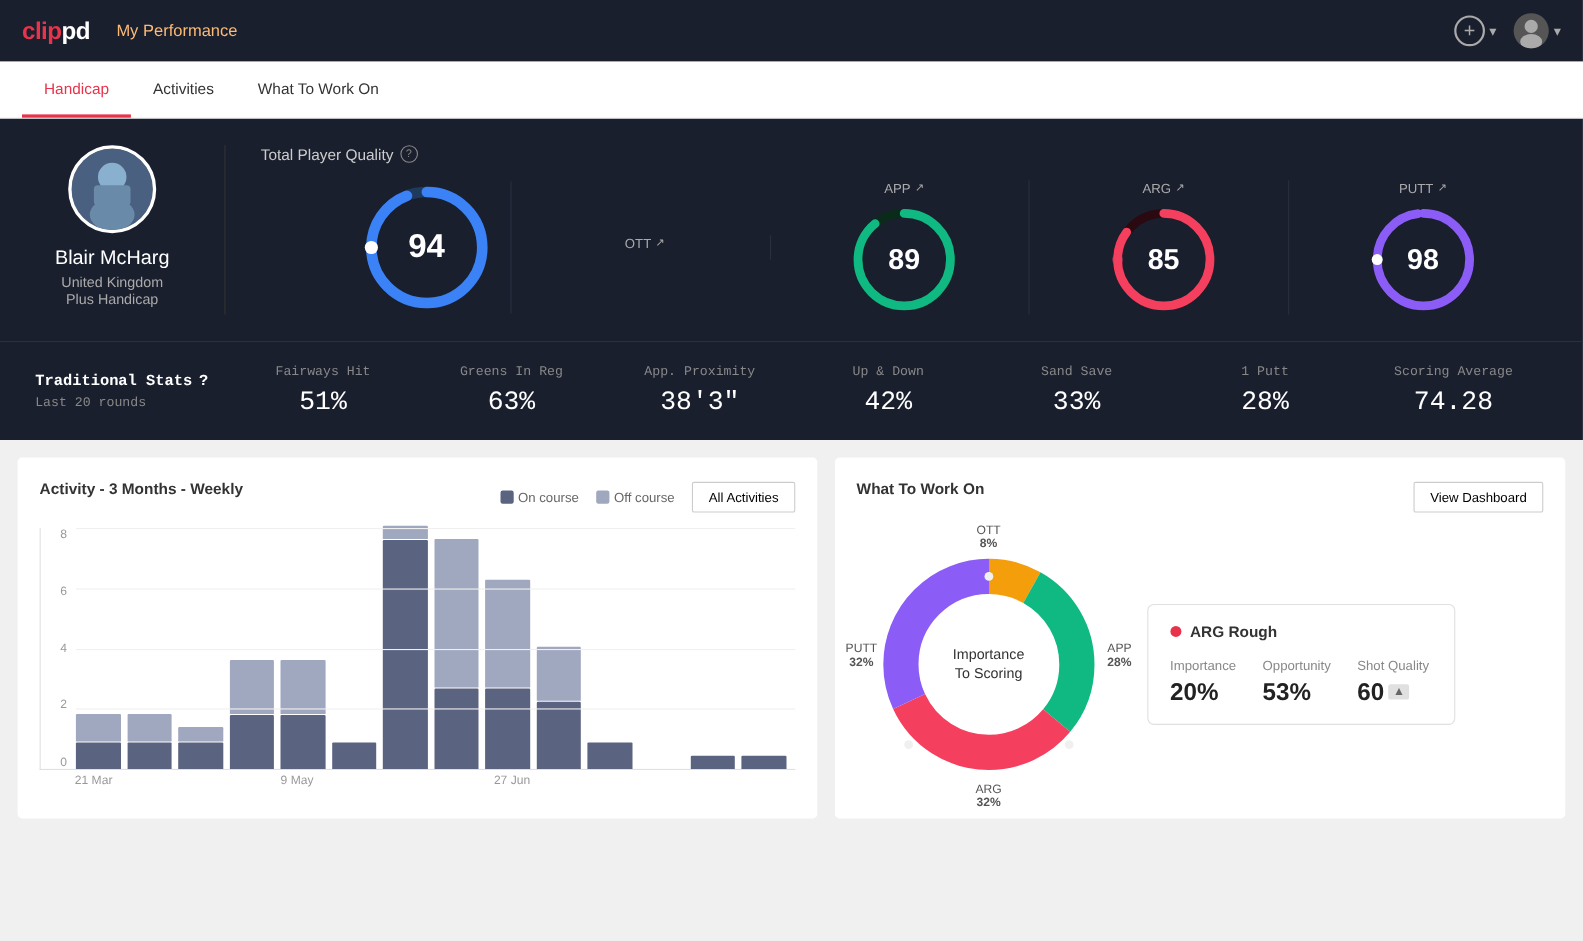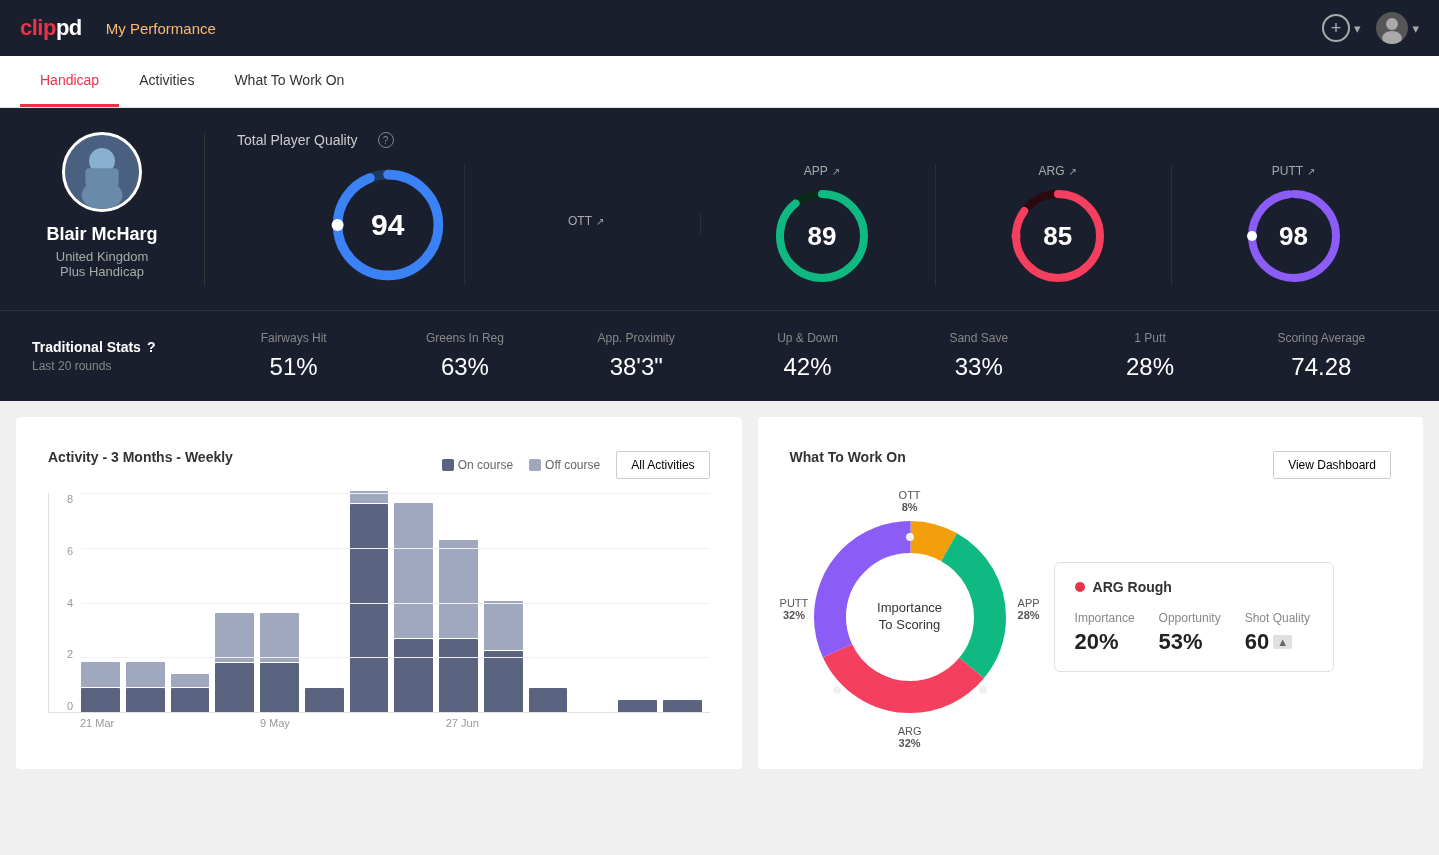--- a/index.html
+++ b/index.html
@@ -106,21 +106,21 @@
       border: 3px solid #fff;
       overflow: hidden;
       display: flex; align-items: center; justify-content: center;
       color: #ccc;
       font-size: 32px;
       margin-bottom: 12px;
     }
     .player-name {
       color: #fff;
       font-size: 18px;
-      font-weight: 700;
+      font-weight: 400;
       text-align: center;
     }
     .player-country {
       color: #aaa;
       font-size: 13px;
       margin-top: 4px;
     }
     .player-handicap {
       color: #aaa;
       font-size: 13px;
@@ -130,21 +130,21 @@
       flex: 1;
       border-left: 1px solid #333;
       padding-left: 32px;
     }
     .metrics-title {
       color: #ccc;
       font-size: 14px;
       margin-bottom: 16px;
       display: flex;
       align-items: center;
-      gap: 20px;
+      gap: 6px;
     }
     .metrics-title .info-icon {
       width: 16px; height: 16px;
       border: 1.5px solid #888;
       border-radius: 50%;
       display: inline-flex;
       align-items: center;
       justify-content: center;
       font-size: 10px;
       color: #888;
@@ -201,20 +201,21 @@
     }
 
     
     .trad-stats {
       background: #1a1f2e;
       padding: 20px 32px;
       display: flex;
       align-items: center;
       gap: 16px;
       border-top: 1px solid #2a2f40;
+      font-family: Liberation Mono, monospace;
     }
     .trad-label {
       min-width: 160px;
     }
     .trad-label-title {
       color: #fff;
       font-size: 14px;
       font-weight: 600;
       display: flex;
       align-items: center;
@@ -248,21 +249,21 @@
     
     .bottom-row {
       display: flex;
       gap: 16px;
       padding: 16px;
       background: #f0f0f0;
     }
     .panel {
       background: #fff;
       border-radius: 4px;
-      padding: 32px;
+      padding: 20px;
       flex: 1;
     }
     .panel-title {
       font-size: 14px;
       font-weight: 600;
       color: #333;
       margin-bottom: 16px;
     }
 
     

